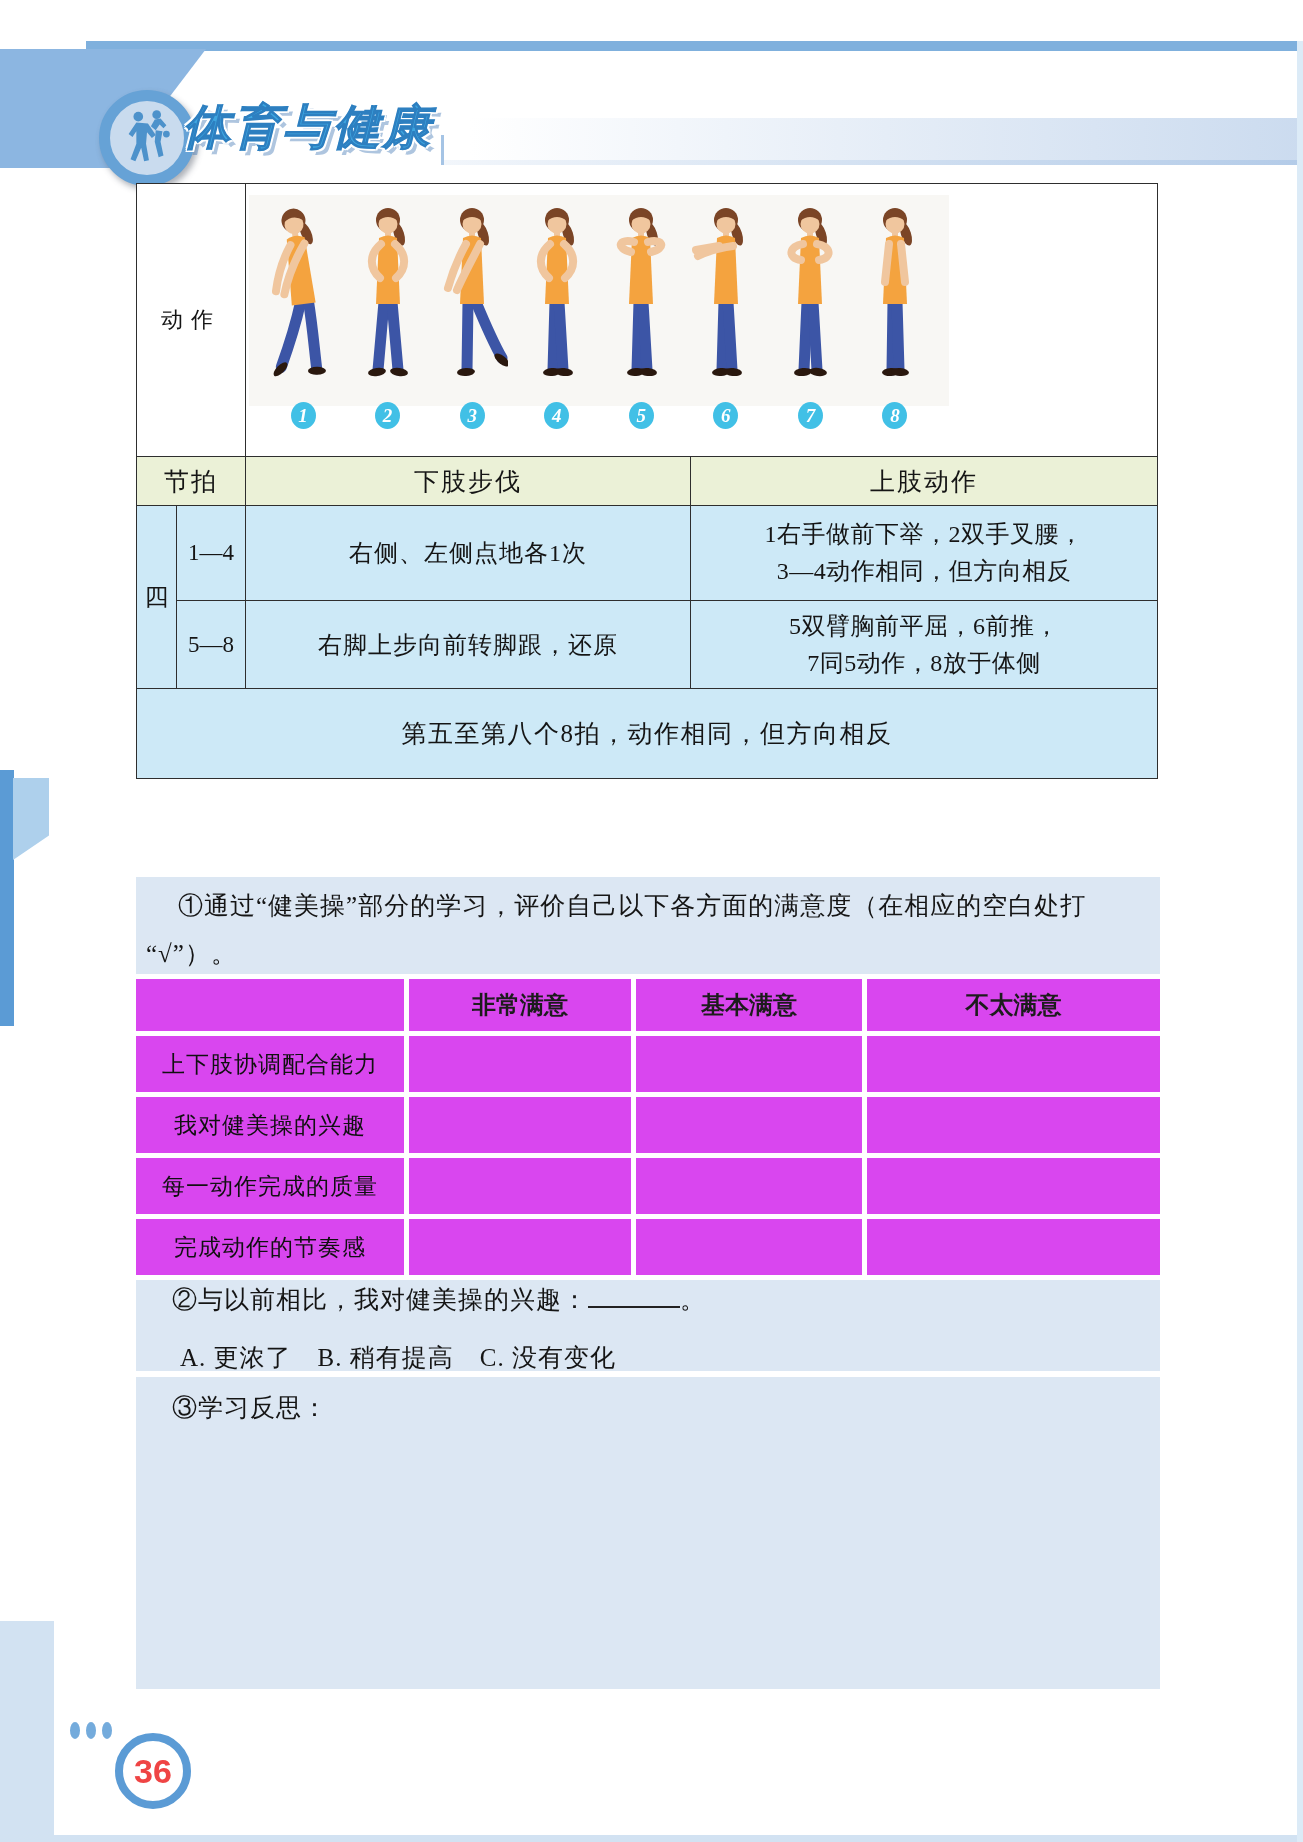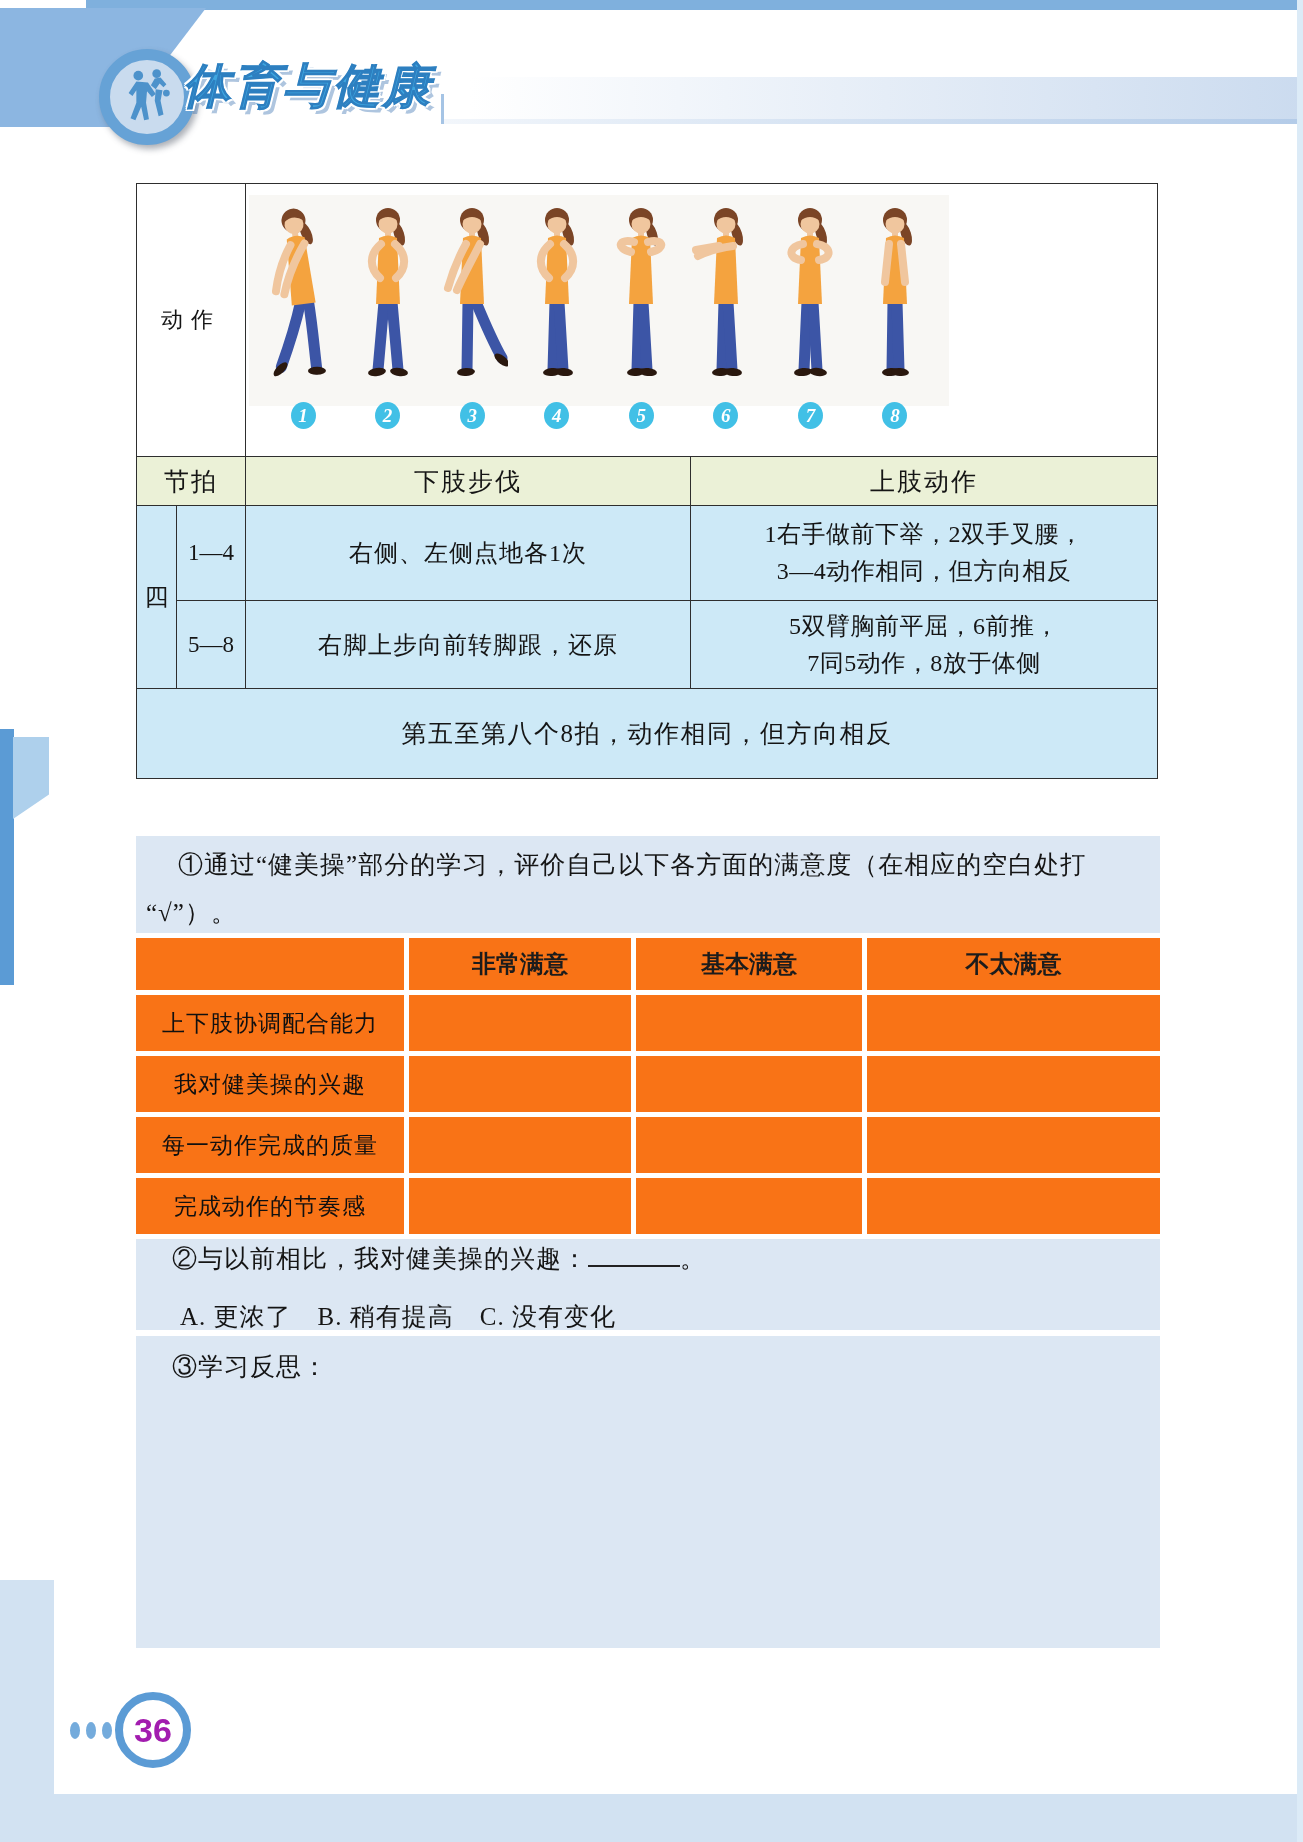--- a/index.html
+++ b/index.html
@@ -1,17 +1,17 @@
 <!DOCTYPE html>
 <html><head>
 <meta charset="utf-8">
 <style>
   html,body{margin:0;padding:0;width:1303px;height:1842px;overflow:hidden;background:#fff;
     font-family:"Liberation Serif",serif;}
-  .abs{position:absolute;}
+  .abs{position:absolute;margin-top:41px;}
   #page{position:relative;width:1303px;height:1842px;background:#fff;}
 
   
   .top-strip{left:86px;top:0;width:1217px;height:10px;background:#7fb0dd;}
   .band{left:0;top:8px;width:206px;height:119px;background:#8cb6e1;
     clip-path:polygon(0 0,100% 0,56% 100%,0 100%);}
   .logo{left:99px;top:49px;width:96px;height:96px;box-sizing:border-box;border-radius:50%;
     background:#c9dbee;border:11px solid #66a2d6;box-shadow:3px 4px 6px rgba(70,80,95,.45);
     display:flex;align-items:center;justify-content:center;}
   .brand{left:183px;top:55px;font-family:"Liberation Sans",sans-serif;font-weight:bold;
@@ -61,37 +61,37 @@
   .q2{top:406px;padding-left:36px;}
   .abc{top:464px;padding-left:44px;}
   .q3{top:514px;padding-left:36px;}
   .blank{display:inline-block;width:92px;border-bottom:2px solid #222;height:20px;
     vertical-align:baseline;}
   .divider{position:absolute;left:0;top:494px;width:100%;height:6px;background:#fff;}
 
   .evalgrid{position:absolute;left:0;top:97px;width:1024px;box-sizing:border-box;
     display:grid;grid-template-columns:268px 222px 226px 1fr;
     grid-template-rows:52px repeat(4,56px);gap:5px;background:#fff;padding:5px 0;}
-  .ecell{background:#f97316;display:flex;align-items:center;justify-content:center;}
+  .ecell{background:#d946ef;display:flex;align-items:center;justify-content:center;}
   .ehead{font-family:"Liberation Sans",sans-serif;font-weight:700;font-size:24px;color:#1c1c1c;}
   .elabel{font-family:"Liberation Serif",serif;font-size:23px;color:#101010;letter-spacing:1px;}
 
   
   .side-bar{left:0;top:729px;width:14px;height:256px;background:#5b9bd5;}
   .side-para{left:13px;top:737px;width:36px;height:82px;background:#aed0ec;
     clip-path:polygon(0 0,100% 0,100% 70%,0 100%);}
   .edge-bottom{left:0;top:1794px;width:1303px;height:48px;background:#d2e2f2;}
   .edge-left{left:0;top:1580px;width:54px;height:262px;background:#d2e2f2;}
   .edge-right{left:1297px;top:0;width:6px;height:1842px;background:#dcebf7;}
 
   .pn-dot{width:10px;height:17px;border-radius:50%;background:#74abdc;position:absolute;top:1722px;}
   .pn-circle{left:115px;top:1692px;width:76px;height:76px;box-sizing:border-box;
     border:8px solid #5b9bd5;border-radius:50%;background:#fff;display:flex;align-items:center;
     justify-content:center;font-family:"Liberation Sans",sans-serif;font-weight:800;
-    font-size:34px;color:#a21caf;text-align:right;}
+    font-size:34px;color:#ef4444;text-align:right;}
 </style>
 </head>
 <body>
 
 <div id="page">
 
   <div class="abs top-strip"></div>
   <div class="abs band"></div>
   <div class="abs logo">
     <span>

